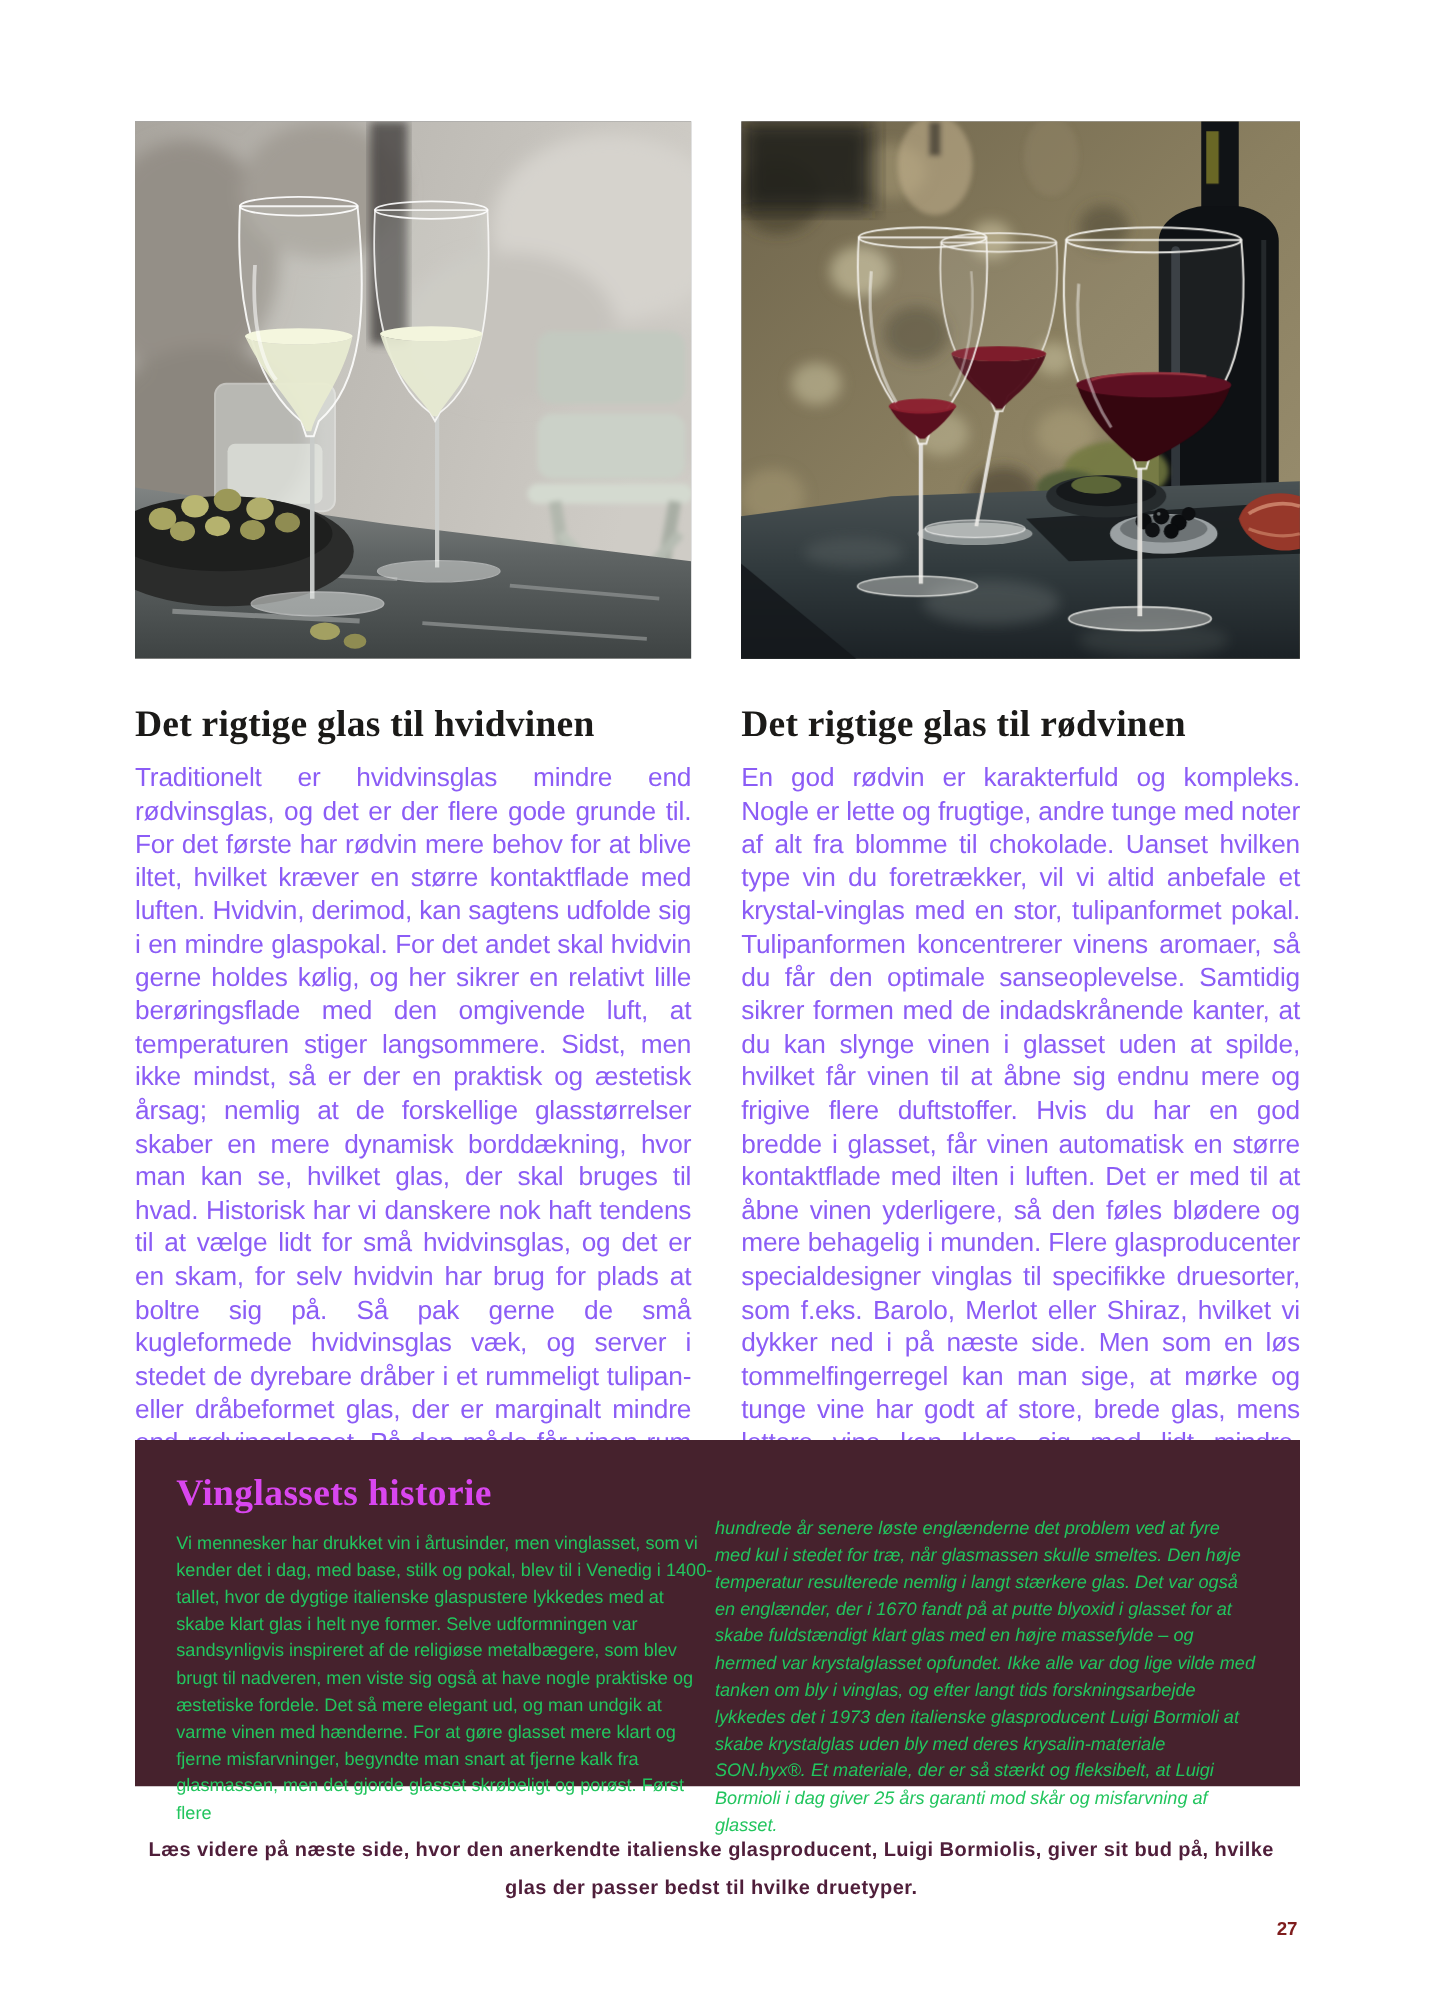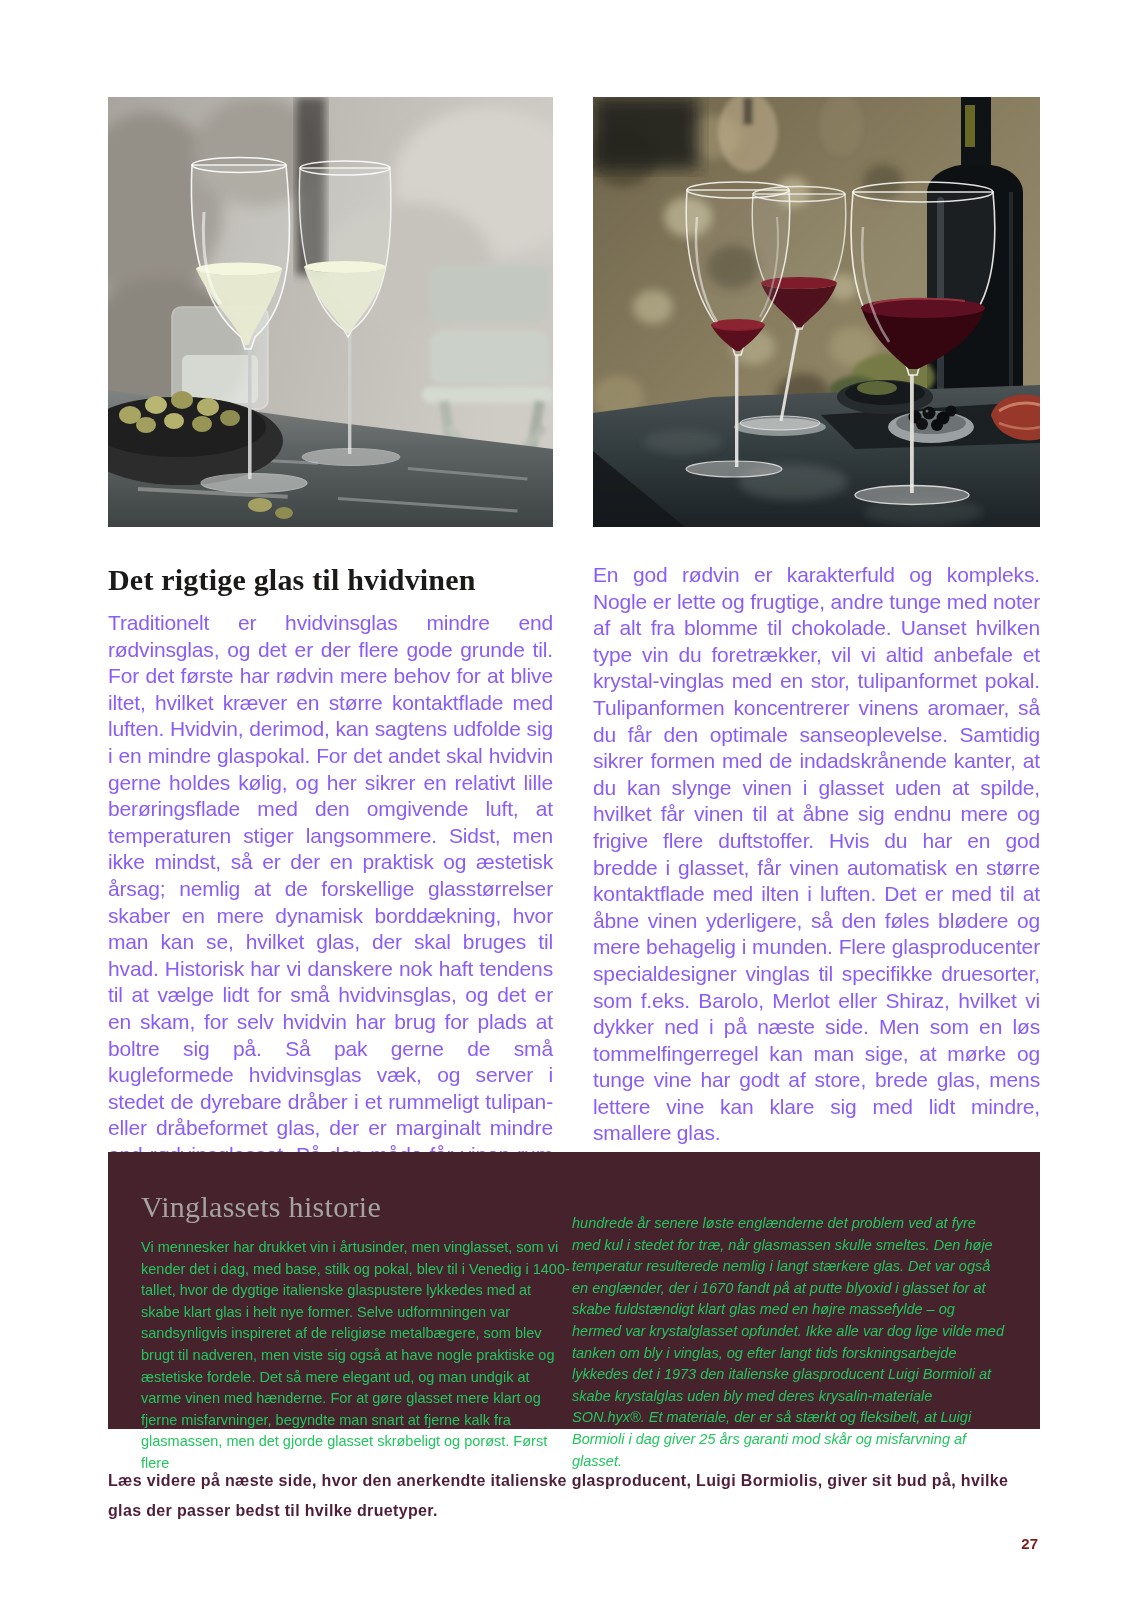--- a/index.html
+++ b/index.html
@@ -11,26 +11,26 @@
   #photo-right{left:593px;width:447px;}
   .article{position:absolute;top:562px;}
   #article-white{left:108px;width:445px;}
   #article-red{left:593px;width:447px;}
   .article h1{font-family:"Liberation Serif",serif;font-weight:700;font-size:30px;line-height:36px;
               color:#1b1a18;margin:0 0 12px 0;letter-spacing:0.2px;}
   .article p{font-size:21px;line-height:26.6px;color:#8b5cf6;text-align:justify;margin:0;
              letter-spacing:-0.15px;hyphens:auto;}
   .history-box{position:absolute;left:108px;top:1152px;width:932px;height:277px;background:#46222d;}
   .hb-col1{position:absolute;left:33px;top:22px;width:432px;}
-  .hb-col1 h2{font-family:"Liberation Serif",serif;font-weight:400;font-size:30px;line-height:34px;
-              color:#a3a3a3;margin:16px 0 13px 0;letter-spacing:0.3px;}
+  .hb-col1 h2{font-family:"Liberation Serif",serif;font-weight:700;font-size:30px;line-height:34px;
+              color:#d946ef;margin:4px 0 13px 0;letter-spacing:0.3px;}
   .hb-col1 p,.hb-col2 p{font-size:14.5px;line-height:21.6px;color:#22c55e;margin:0;text-align:left;}
   .hb-col2{position:absolute;left:464px;top:61px;width:436px;font-style:italic;}
   .teaser{position:absolute;left:108px;top:1450px;width:922px;font-size:16px;font-weight:700;
-          line-height:30px;letter-spacing:0.35px;color:#4f1e3a;}
+          line-height:30px;letter-spacing:0.35px;color:#4f1e3a;text-align:center;}
   .page-number{position:absolute;left:998px;top:1535px;width:40px;text-align:right;
                font-size:15px;font-weight:700;color:#7f1d1d;}
 </style>
 </head>
 <body>
 
 <div class="page">
 
   <figure class="photo" id="photo-left" style="margin:0">
     <svg width="445" height="430" viewBox="0 0 445 430">
@@ -232,20 +232,21 @@
       </g>
     </svg>
   </figure>
 
   <section class="article" id="article-white">
     <h1>Det rigtige glas til hvidvinen</h1>
     <p>Traditionelt er hvidvinsglas mindre end rødvinsglas, og det er der flere gode grunde til. For det første har rødvin mere behov for at blive iltet, hvilket kræver en større kontaktflade med luften. Hvidvin, derimod, kan sagtens udfolde sig i en mindre glaspokal. For det andet skal hvidvin gerne holdes kølig, og her sikrer en relativt lille berøringsflade med den omgivende luft, at temperaturen stiger langsommere. Sidst, men ikke mindst, så er der en praktisk og æstetisk årsag; nemlig at de forskellige glasstørrelser skaber en mere dynamisk borddækning, hvor man kan se, hvilket glas, der skal bruges til hvad. Historisk har vi danskere nok haft tendens til at vælge lidt for små hvidvinsglas, og det er en skam, for selv hvidvin har brug for plads at boltre sig på. Så pak gerne de små kugleformede hvidvinsglas væk, og server i stedet de dyrebare dråber i et rummeligt tulipan- eller dråbeformet glas, der er marginalt mindre end rødvinsglasset. På den måde får vinen rum til at brede sig og frigive sine duft- og smagsnuancer. Ligesom med rødvin gælder det, at yngre og lette vine har det bedst i lidt mindre glas, mens de mere komplekse vine har brug for mere albuerum.</p>
   </section>
 
   <section class="article" id="article-red">
+    <h1>Det rigtige glas til rødvinen</h1>
     <p>En god rødvin er karakterfuld og kompleks. Nogle er lette og frugtige, andre tunge med noter af alt fra blomme til chokolade. Uanset hvilken type vin du foretrækker, vil vi altid anbefale et krystal-vinglas med en stor, tulipanformet pokal. Tulipanformen koncentrerer vinens aromaer, så du får den optimale sanseoplevelse. Samtidig sikrer formen med de indadskrånende kanter, at du kan slynge vinen i glasset uden at spilde, hvilket får vinen til at åbne sig endnu mere og frigive flere duftstoffer. Hvis du har en god bredde i glasset, får vinen automatisk en større kontaktflade med ilten i luften. Det er med til at åbne vinen yderligere, så den føles blødere og mere behagelig i munden. Flere glasproducenter specialdesigner vinglas til specifikke druesorter, som f.eks. Barolo, Merlot eller Shiraz, hvilket vi dykker ned i på næste side. Men som en løs tommelfingerregel kan man sige, at mørke og tunge vine har godt af store, brede glas, mens lettere vine kan klare sig med lidt mindre, smallere glas.</p>
   </section>
 
   <section class="history-box">
     <div class="hb-col1">
       <h2>Vinglassets historie</h2>
       <p>Vi mennesker har drukket vin i årtusinder, men vinglasset, som vi kender det i dag, med base, stilk og pokal, blev til i Venedig i 1400-tallet, hvor de dygtige italienske glaspustere lykkedes med at skabe klart glas i helt nye former. Selve udformningen var sandsynligvis inspireret af de religiøse metalbægere, som blev brugt til nadveren, men viste sig også at have nogle praktiske og æstetiske fordele. Det så mere elegant ud, og man undgik at varme vinen med hænderne. For at gøre glasset mere klart og fjerne misfarvninger, begyndte man snart at fjerne kalk fra glasmassen, men det gjorde glasset skrøbeligt og porøst. Først flere</p>
     </div>
     <div class="hb-col2">
       <p>hundrede år senere løste englænderne det problem ved at fyre med kul i stedet for træ, når glasmassen skulle smeltes. Den høje temperatur resulterede nemlig i langt stærkere glas. Det var også en englænder, der i 1670 fandt på at putte blyoxid i glasset for at skabe fuldstændigt klart glas med en højre massefylde – og hermed var krystalglasset opfundet. Ikke alle var dog lige vilde med tanken om bly i vinglas, og efter langt tids forskningsarbejde lykkedes det i 1973 den italienske glasproducent Luigi Bormioli at skabe krystalglas uden bly med deres krysalin-materiale SON.hyx®. Et materiale, der er så stærkt og fleksibelt, at Luigi Bormioli i dag giver 25 års garanti mod skår og misfarvning af glasset.</p>

